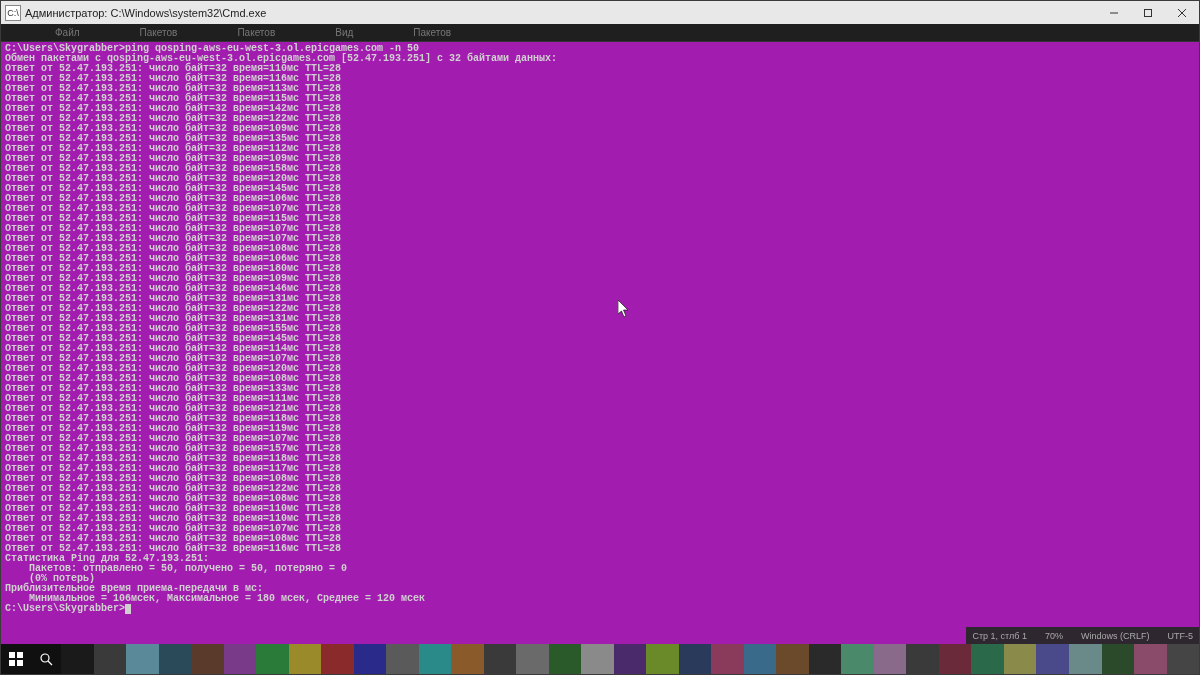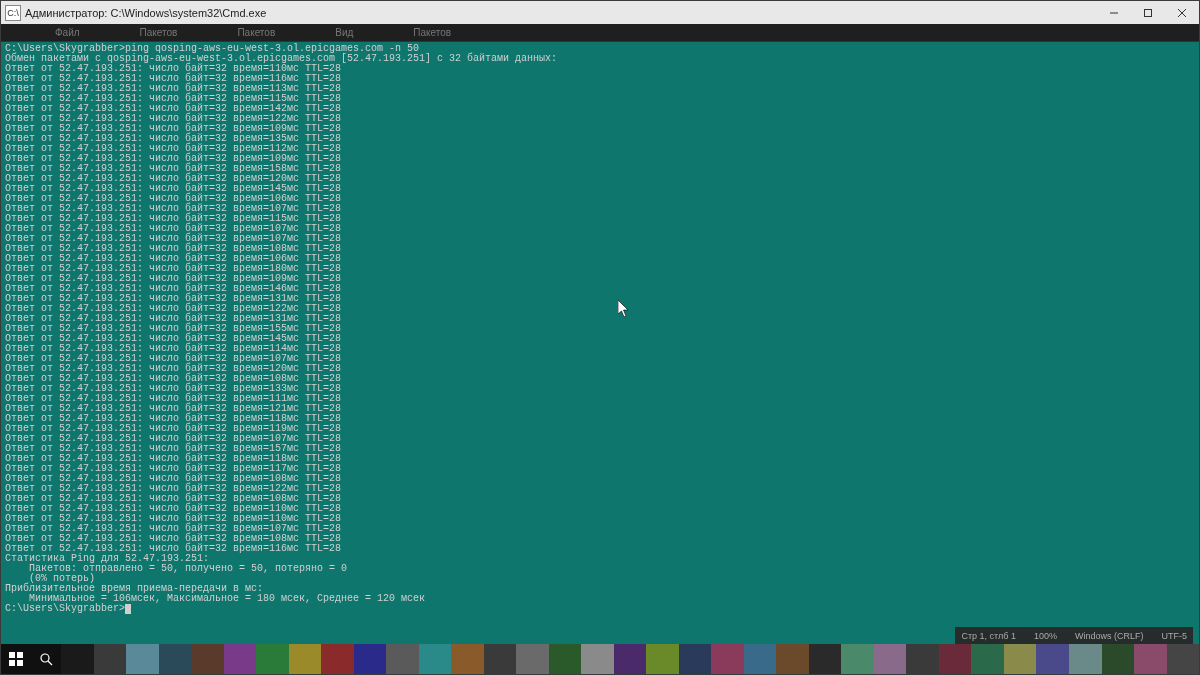--- a/index.html
+++ b/index.html
@@ -5,29 +5,29 @@
   * { margin: 0; padding: 0; box-sizing: border-box; }
   html, body { width: 1200px; height: 675px; overflow: hidden; font-family: "Segoe UI", Tahoma, sans-serif; background: #000; }
   .window { width: 1200px; height: 675px; display: flex; flex-direction: column; background: #0c0c0c; border: 1px solid #3a3a3a; }
   .titlebar { height: 23px; background: #e8e8e8; display: flex; align-items: center; font-size: 11px; color: #222; }
   .titlebar .icon { width: 16px; height: 16px; margin: 0 4px; display: inline-flex; align-items: center; justify-content: center; font-size: 9px; color: #333; border: 1px solid #888; background: #fff; }
   .titlebar .title { flex: 0 0 auto; }
   .titlebar .spacer { flex: 1 1 auto; }
   .winbtn { width: 34px; height: 22px; display: flex; align-items: center; justify-content: center; font-size: 10px; color: #333; }
   .menubar { height: 18px; background: #1f1f1f; display: flex; align-items: center; font-size: 10px; color: #777; padding-left: 6px; gap: 12px; border-bottom: 1px solid #333; }
   .menubar span { cursor: default; margin-left: 48px; }
-  .terminal { flex: 1 1 auto; background: #0f766e; color: #d0d0d0; font-family: Consolas, "Courier New", monospace; font-size: 10px; line-height: 10px; padding: 2px 4px; white-space: pre; overflow: hidden; }
+  .terminal { flex: 1 1 auto; background: #a21caf; color: #d0d0d0; font-family: Consolas, "Courier New", monospace; font-size: 10px; line-height: 10px; padding: 2px 4px; white-space: pre; overflow: hidden; font-weight: bold; }
   .terminal .line { display: block; }
   .cursor { display: inline-block; width: 6px; height: 10px; background: #d0d0d0; vertical-align: bottom; }
   .taskbar { height: 30px; background: #101010; display: flex; align-items: stretch; position: relative; }
   .taskbar .start { width: 30px; display:flex; align-items:center; justify-content:center; color:#fff; font-size:13px; }
   .taskbar .search { width: 30px; display:flex; align-items:center; justify-content:center; color:#fff; font-size:12px; }
   .taskbar .colors { flex: 1 1 auto; display: flex; }
   .colors > div { flex: 1 1 auto; height: 100%; }
-  .statusbar { position: absolute; right: 6px; top: -17px; height: 17px; background: rgba(40,40,40,0.95); display: flex; align-items: center; font-size: 9px; color: #aaa; padding: 0 6px; gap: 18px; justify-content: flex-end; }
+  .statusbar { position: absolute; right: 0; top: -17px; height: 17px; background: rgba(40,40,40,0.95); display: flex; align-items: center; font-size: 9px; color: #aaa; padding: 0 6px; gap: 18px; justify-content: flex-end; }
   .mouse-cursor { position: absolute; left: 618px; top: 300px; width: 12px; height: 18px; pointer-events: none; }
 </style>
 </head>
 <body>
 
 <div class="window">
   <div class="titlebar">
     <span class="icon">C:\</span>
     <span class="title">Администратор: C:\Windows\system32\Cmd.exe</span>
     <span class="spacer"></span>
@@ -55,21 +55,21 @@
     <span>Пакетов</span>
     <span>Вид</span>
     <span>Пакетов</span>
   </div>
 
   <div class="terminal" id="term"><span class="line">C:\Users\Skygrabber&gt;ping qosping-aws-eu-west-3.ol.epicgames.com -n 50</span><span class="line"></span><span class="line">Обмен пакетами с qosping-aws-eu-west-3.ol.epicgames.com [52.47.193.251] с 32 байтами данных:</span><span class="line">Ответ от 52.47.193.251: число байт=32 время=110мс TTL=28</span><span class="line">Ответ от 52.47.193.251: число байт=32 время=116мс TTL=28</span><span class="line">Ответ от 52.47.193.251: число байт=32 время=113мс TTL=28</span><span class="line">Ответ от 52.47.193.251: число байт=32 время=115мс TTL=28</span><span class="line">Ответ от 52.47.193.251: число байт=32 время=142мс TTL=28</span><span class="line">Ответ от 52.47.193.251: число байт=32 время=122мс TTL=28</span><span class="line">Ответ от 52.47.193.251: число байт=32 время=109мс TTL=28</span><span class="line">Ответ от 52.47.193.251: число байт=32 время=135мс TTL=28</span><span class="line">Ответ от 52.47.193.251: число байт=32 время=112мс TTL=28</span><span class="line">Ответ от 52.47.193.251: число байт=32 время=109мс TTL=28</span><span class="line">Ответ от 52.47.193.251: число байт=32 время=158мс TTL=28</span><span class="line">Ответ от 52.47.193.251: число байт=32 время=120мс TTL=28</span><span class="line">Ответ от 52.47.193.251: число байт=32 время=145мс TTL=28</span><span class="line">Ответ от 52.47.193.251: число байт=32 время=106мс TTL=28</span><span class="line">Ответ от 52.47.193.251: число байт=32 время=107мс TTL=28</span><span class="line">Ответ от 52.47.193.251: число байт=32 время=115мс TTL=28</span><span class="line">Ответ от 52.47.193.251: число байт=32 время=107мс TTL=28</span><span class="line">Ответ от 52.47.193.251: число байт=32 время=107мс TTL=28</span><span class="line">Ответ от 52.47.193.251: число байт=32 время=108мс TTL=28</span><span class="line">Ответ от 52.47.193.251: число байт=32 время=106мс TTL=28</span><span class="line">Ответ от 52.47.193.251: число байт=32 время=180мс TTL=28</span><span class="line">Ответ от 52.47.193.251: число байт=32 время=109мс TTL=28</span><span class="line">Ответ от 52.47.193.251: число байт=32 время=146мс TTL=28</span><span class="line">Ответ от 52.47.193.251: число байт=32 время=131мс TTL=28</span><span class="line">Ответ от 52.47.193.251: число байт=32 время=122мс TTL=28</span><span class="line">Ответ от 52.47.193.251: число байт=32 время=131мс TTL=28</span><span class="line">Ответ от 52.47.193.251: число байт=32 время=155мс TTL=28</span><span class="line">Ответ от 52.47.193.251: число байт=32 время=145мс TTL=28</span><span class="line">Ответ от 52.47.193.251: число байт=32 время=114мс TTL=28</span><span class="line">Ответ от 52.47.193.251: число байт=32 время=107мс TTL=28</span><span class="line">Ответ от 52.47.193.251: число байт=32 время=120мс TTL=28</span><span class="line">Ответ от 52.47.193.251: число байт=32 время=108мс TTL=28</span><span class="line">Ответ от 52.47.193.251: число байт=32 время=133мс TTL=28</span><span class="line">Ответ от 52.47.193.251: число байт=32 время=111мс TTL=28</span><span class="line">Ответ от 52.47.193.251: число байт=32 время=121мс TTL=28</span><span class="line">Ответ от 52.47.193.251: число байт=32 время=118мс TTL=28</span><span class="line">Ответ от 52.47.193.251: число байт=32 время=119мс TTL=28</span><span class="line">Ответ от 52.47.193.251: число байт=32 время=107мс TTL=28</span><span class="line">Ответ от 52.47.193.251: число байт=32 время=157мс TTL=28</span><span class="line">Ответ от 52.47.193.251: число байт=32 время=118мс TTL=28</span><span class="line">Ответ от 52.47.193.251: число байт=32 время=117мс TTL=28</span><span class="line">Ответ от 52.47.193.251: число байт=32 время=108мс TTL=28</span><span class="line">Ответ от 52.47.193.251: число байт=32 время=122мс TTL=28</span><span class="line">Ответ от 52.47.193.251: число байт=32 время=108мс TTL=28</span><span class="line">Ответ от 52.47.193.251: число байт=32 время=110мс TTL=28</span><span class="line">Ответ от 52.47.193.251: число байт=32 время=110мс TTL=28</span><span class="line">Ответ от 52.47.193.251: число байт=32 время=107мс TTL=28</span><span class="line">Ответ от 52.47.193.251: число байт=32 время=108мс TTL=28</span><span class="line">Ответ от 52.47.193.251: число байт=32 время=116мс TTL=28</span><span class="line"></span><span class="line">Статистика Ping для 52.47.193.251:</span><span class="line">    Пакетов: отправлено = 50, получено = 50, потеряно = 0</span><span class="line">    (0% потерь)</span><span class="line">Приблизительное время приема-передачи в мс:</span><span class="line">    Минимальное = 106мсек, Максимальное = 180 мсек, Среднее = 120 мсек</span><span class="line"></span><span class="line">C:\Users\Skygrabber&gt;<span class="cursor"></span></span></div>
 
   <div class="taskbar">
     <div class="statusbar">
       <span>Стр 1, стлб 1</span>
-      <span>100%</span>
+      <span>70%</span>
       <span>Windows (CRLF)</span>
       <span>UTF-5</span>
     </div>
     <div class="start">
       <svg width="14" height="14" viewBox="0 0 14 14">
           <rect x="0" y="0" width="6" height="6" fill="#fff"></rect>
           <rect x="8" y="0" width="6" height="6" fill="#fff"></rect>
           <rect x="0" y="8" width="6" height="6" fill="#fff"></rect>
           <rect x="8" y="8" width="6" height="6" fill="#fff"></rect>
         </svg>

